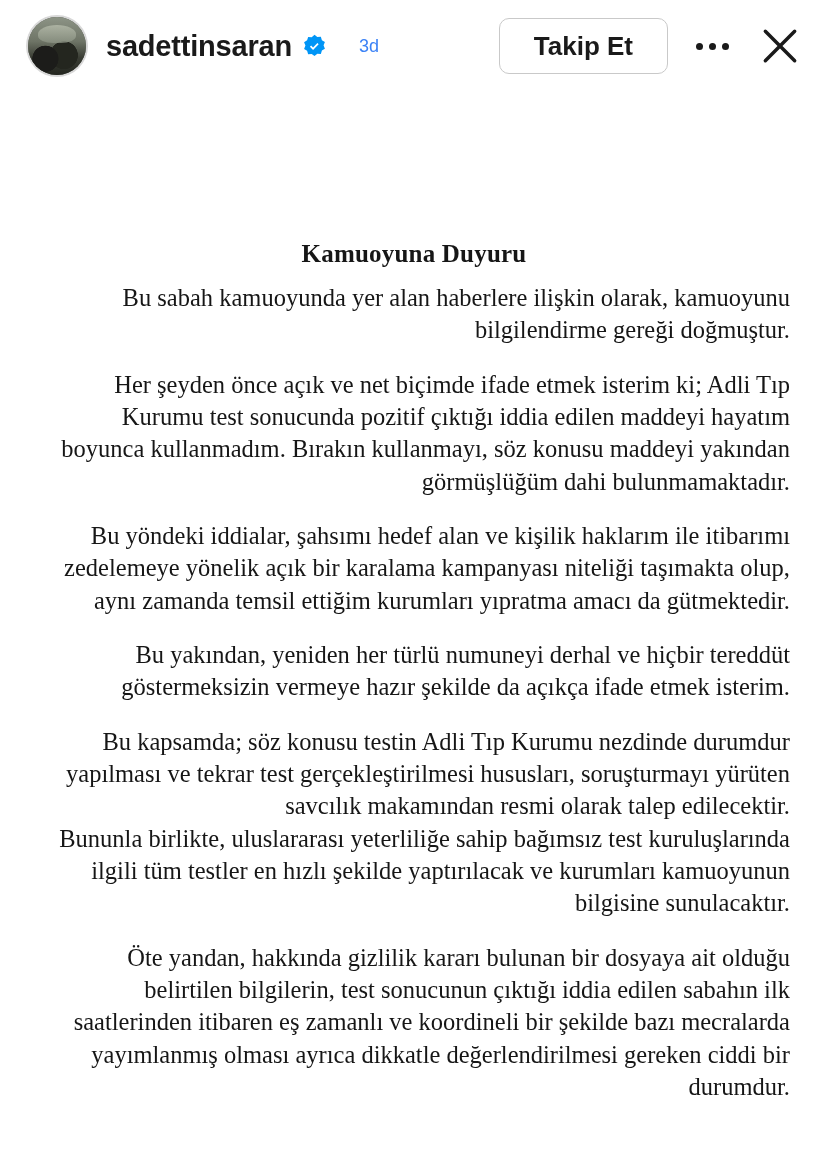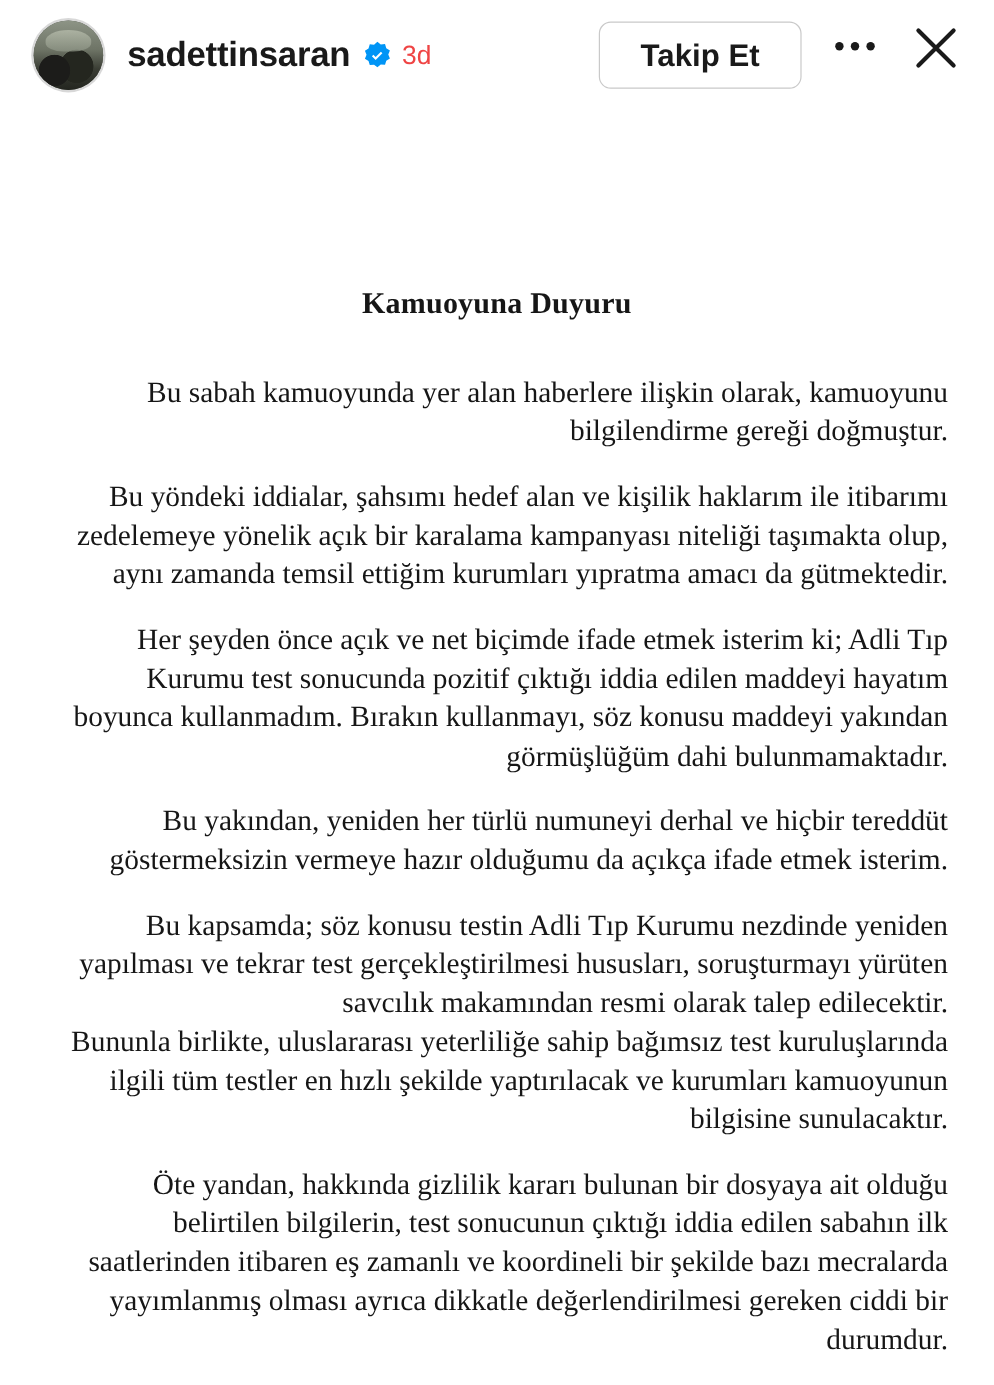--- a/index.html
+++ b/index.html
@@ -82,29 +82,30 @@
 
   .verified-badge {
     margin-left: 10px;
     width: 25px;
     height: 25px;
     flex: 0 0 auto;
     display: block;
   }
 
   .timestamp {
-    margin-left: 8px;
-    font-size: 22px;
-    color: #ef4444;
+    margin-left: 32px;
+    font-size: 18px;
+    color: #3b82f6;
     white-space: nowrap;
   }
 
   .header-right {
     margin-left: auto;
     display: flex;
+    align-items: center;
     padding-left: 30px;
   }
 
   .follow-button {
     font-family: "Liberation Sans", sans-serif;
     font-size: 26px;
     font-weight: 700;
     color: #1a1a1a;
     background: transparent;
     border: 1.5px solid #c9c9c9;
@@ -152,21 +153,21 @@
     padding: 148px 22px 18px 22px;
     font-family: "Liberation Serif", serif;
     color: #161616;
     background: #ffffff;
   }
 
   .statement-title {
     text-align: center;
     font-size: 25px;
     font-weight: 700;
-    margin: 0 0 44px 0;
+    margin: 0 0 14px 0;
     letter-spacing: .2px;
   }
 
   .para {
     text-align: right;
     font-size: 24.5px;
     line-height: 1.32;
     margin: 0 0 22px 0;
     padding: 0 16px;
   }
@@ -211,22 +212,22 @@
       <path d="M4 4 L20 20 M20 4 L4 20" stroke="#1a1a1a" stroke-width="1.9" stroke-linecap="round" fill="none"></path>
     </svg>
   </div>
 </div>
 
 <div class="statement">
 
   <div class="statement-title">Kamuoyuna Duyuru</div>
 
   <p class="para">Bu sabah kamuoyunda yer alan haberlere ilişkin olarak, kamuoyunu bilgilendirme gereği doğmuştur.</p>
+  <p class="para">Her şeyden önce açık ve net biçimde ifade etmek isterim ki; Adli Tıp Kurumu test sonucunda pozitif çıktığı iddia edilen maddeyi hayatım boyunca kullanmadım. Bırakın kullanmayı, söz konusu maddeyi yakından görmüşlüğüm dahi bulunmamaktadır.</p>
   <p class="para">Bu yöndeki iddialar, şahsımı hedef alan ve kişilik haklarım ile itibarımı zedelemeye yönelik açık bir karalama kampanyası niteliği taşımakta olup, aynı zamanda temsil ettiğim kurumları yıpratma amacı da gütmektedir.</p>
-  <p class="para">Her şeyden önce açık ve net biçimde ifade etmek isterim ki; Adli Tıp Kurumu test sonucunda pozitif çıktığı iddia edilen maddeyi hayatım boyunca kullanmadım. Bırakın kullanmayı, söz konusu maddeyi yakından görmüşlüğüm dahi bulunmamaktadır.</p>
-
-  <p class="para"><span>Bu yakından, </span><b>yeniden</b><span> her türlü numuneyi derhal ve hiçbir tereddüt göstermeksizin vermeye hazır olduğumu da açıkça ifade etmek isterim.</span></p>
-
-  <p class="para tight">Bu kapsamda; söz konusu testin Adli Tıp Kurumu nezdinde yeniden yapılması ve tekrar test gerçekleştirilmesi hususları, soruşturmayı yürüten savcılık makamından resmi olarak talep edilecektir.</p>
+
+  <p class="para"><span>Bu yakından, </span><b>yeniden</b><span> her türlü numuneyi derhal ve hiçbir tereddüt göstermeksizin vermeye hazır şekilde da açıkça ifade etmek isterim.</span></p>
+
+  <p class="para tight">Bu kapsamda; söz konusu testin Adli Tıp Kurumu nezdinde durumdur yapılması ve tekrar test gerçekleştirilmesi hususları, soruşturmayı yürüten savcılık makamından resmi olarak talep edilecektir.</p>
   <p class="para">Bununla birlikte, uluslararası yeterliliğe sahip bağımsız test kuruluşlarında ilgili tüm testler en hızlı şekilde yaptırılacak ve kurumları kamuoyunun bilgisine sunulacaktır.</p>
   <p class="para">Öte yandan, hakkında gizlilik kararı bulunan bir dosyaya ait olduğu belirtilen bilgilerin, test sonucunun çıktığı iddia edilen sabahın ilk saatlerinden itibaren eş zamanlı ve koordineli bir şekilde bazı mecralarda yayımlanmış olması ayrıca dikkatle değerlendirilmesi gereken ciddi bir durumdur.</p>
 
 </div>
 
 </body></html>

